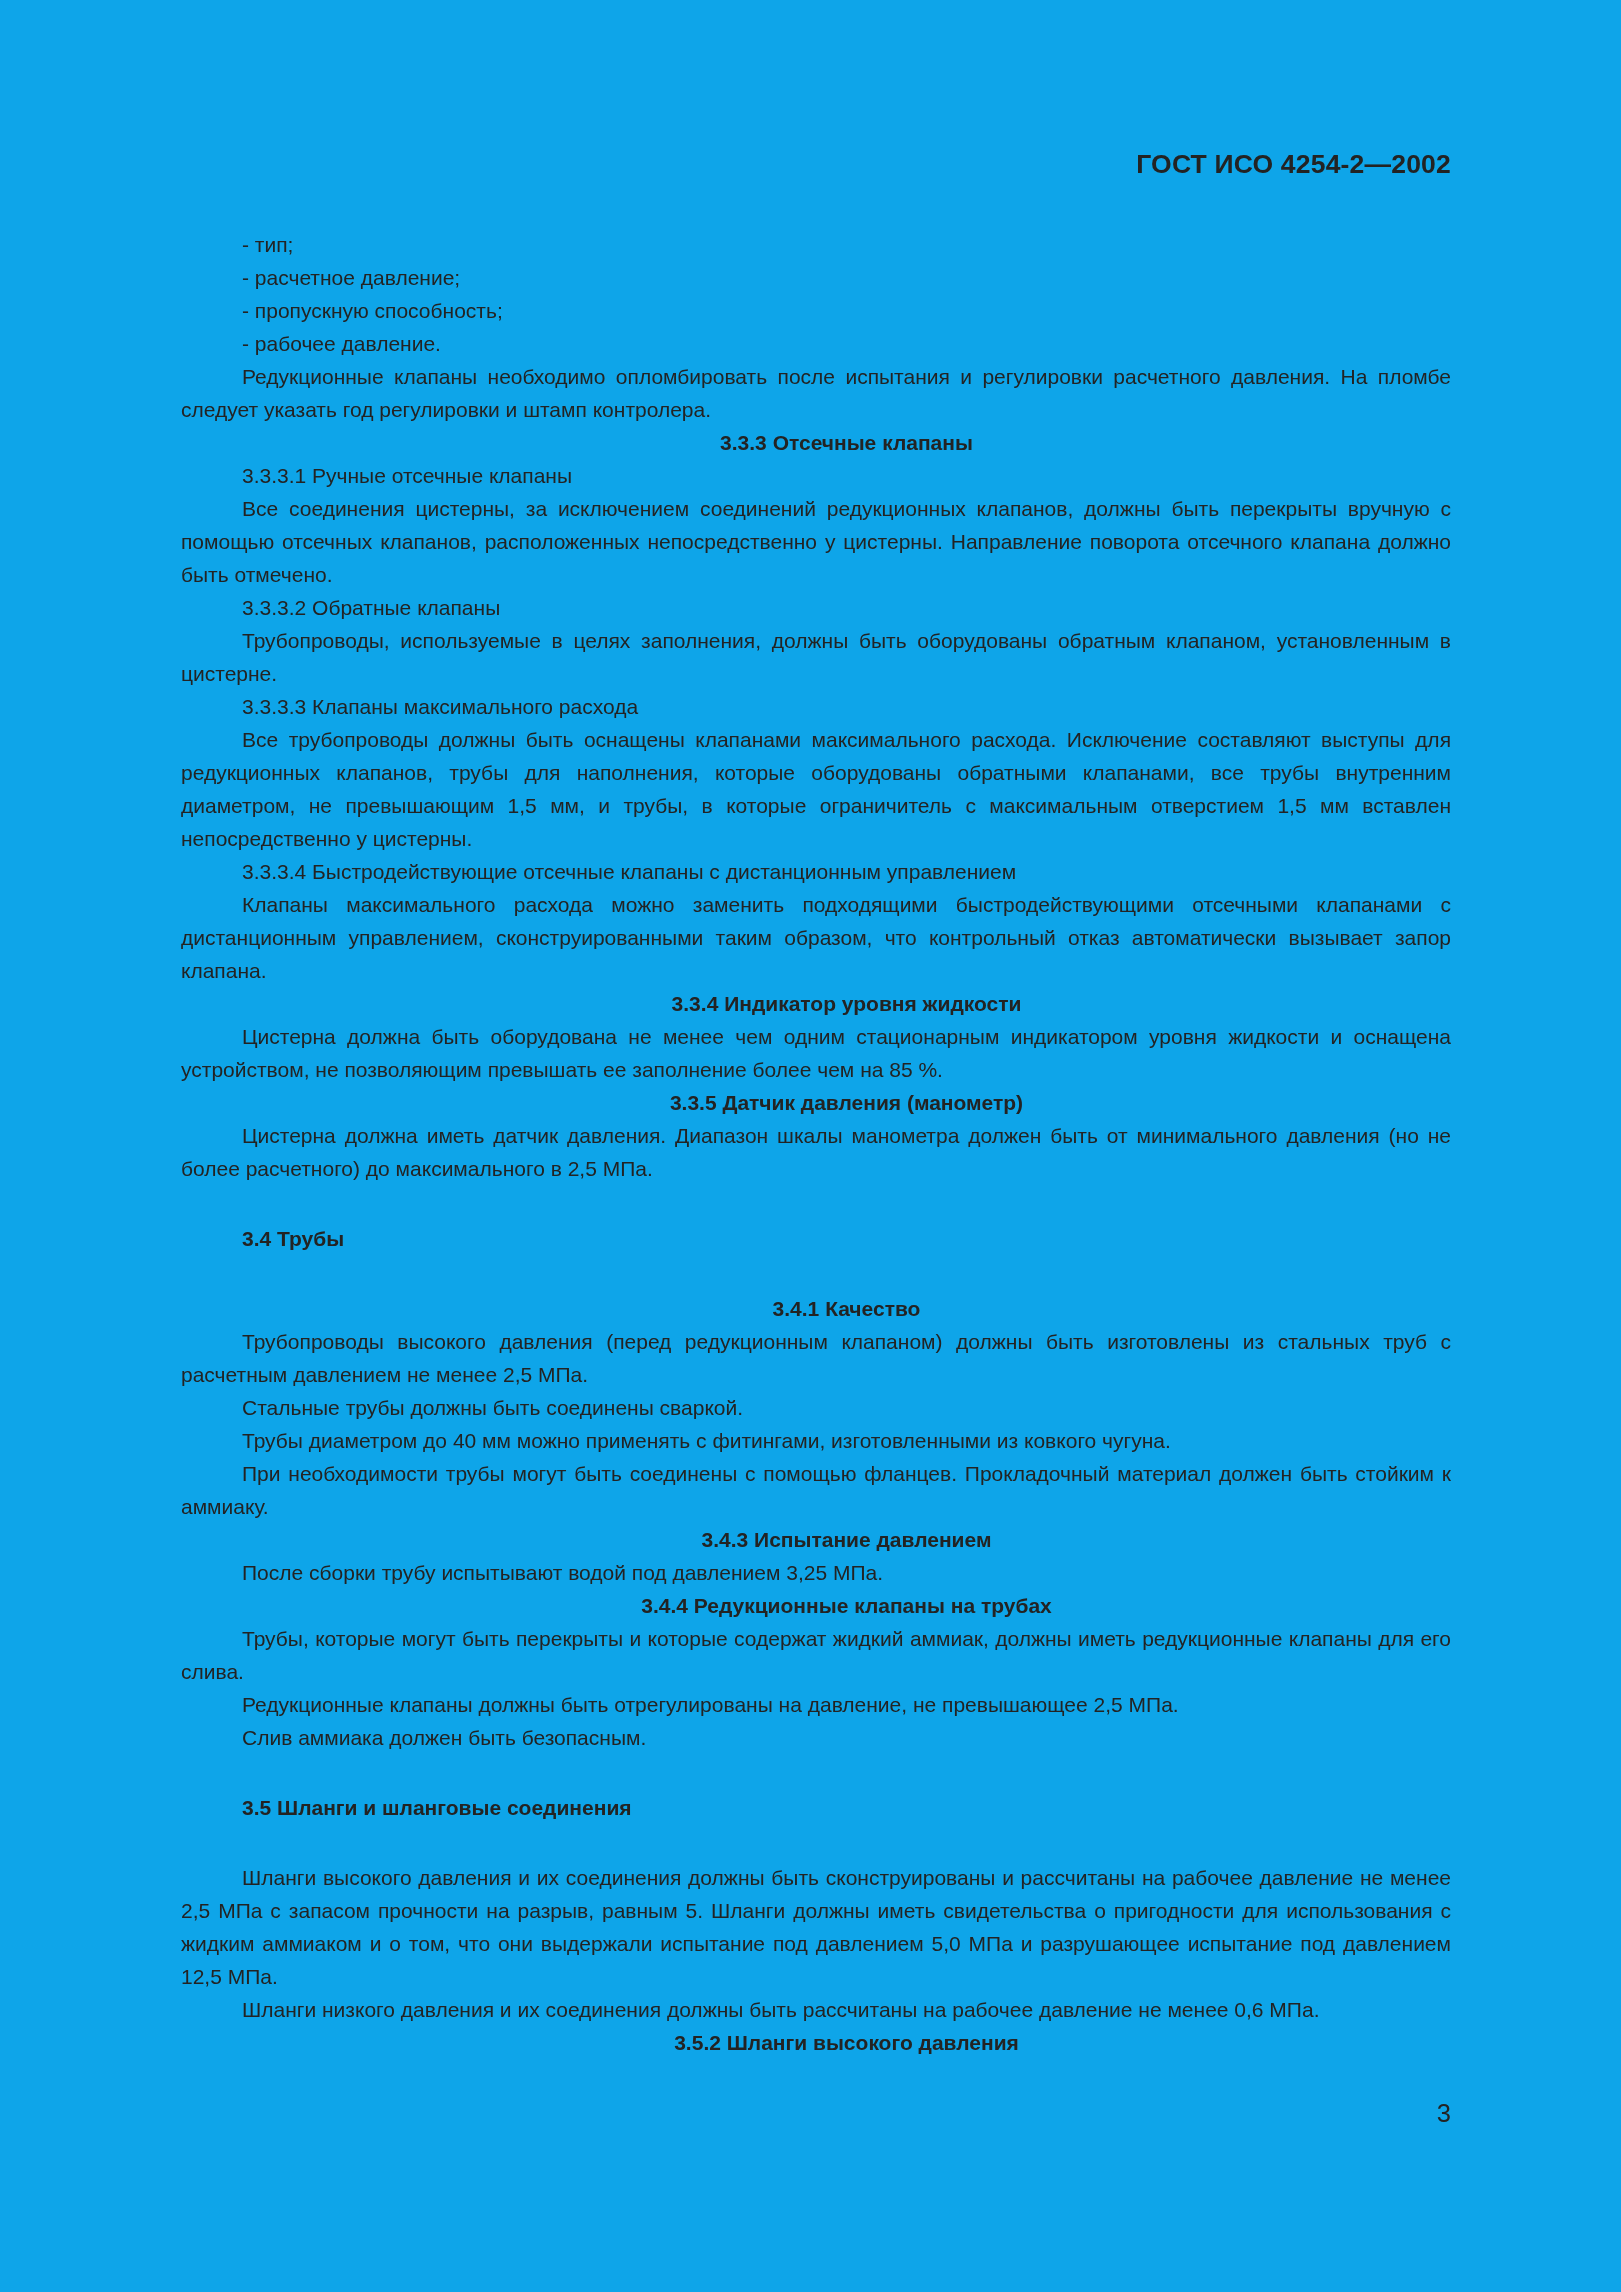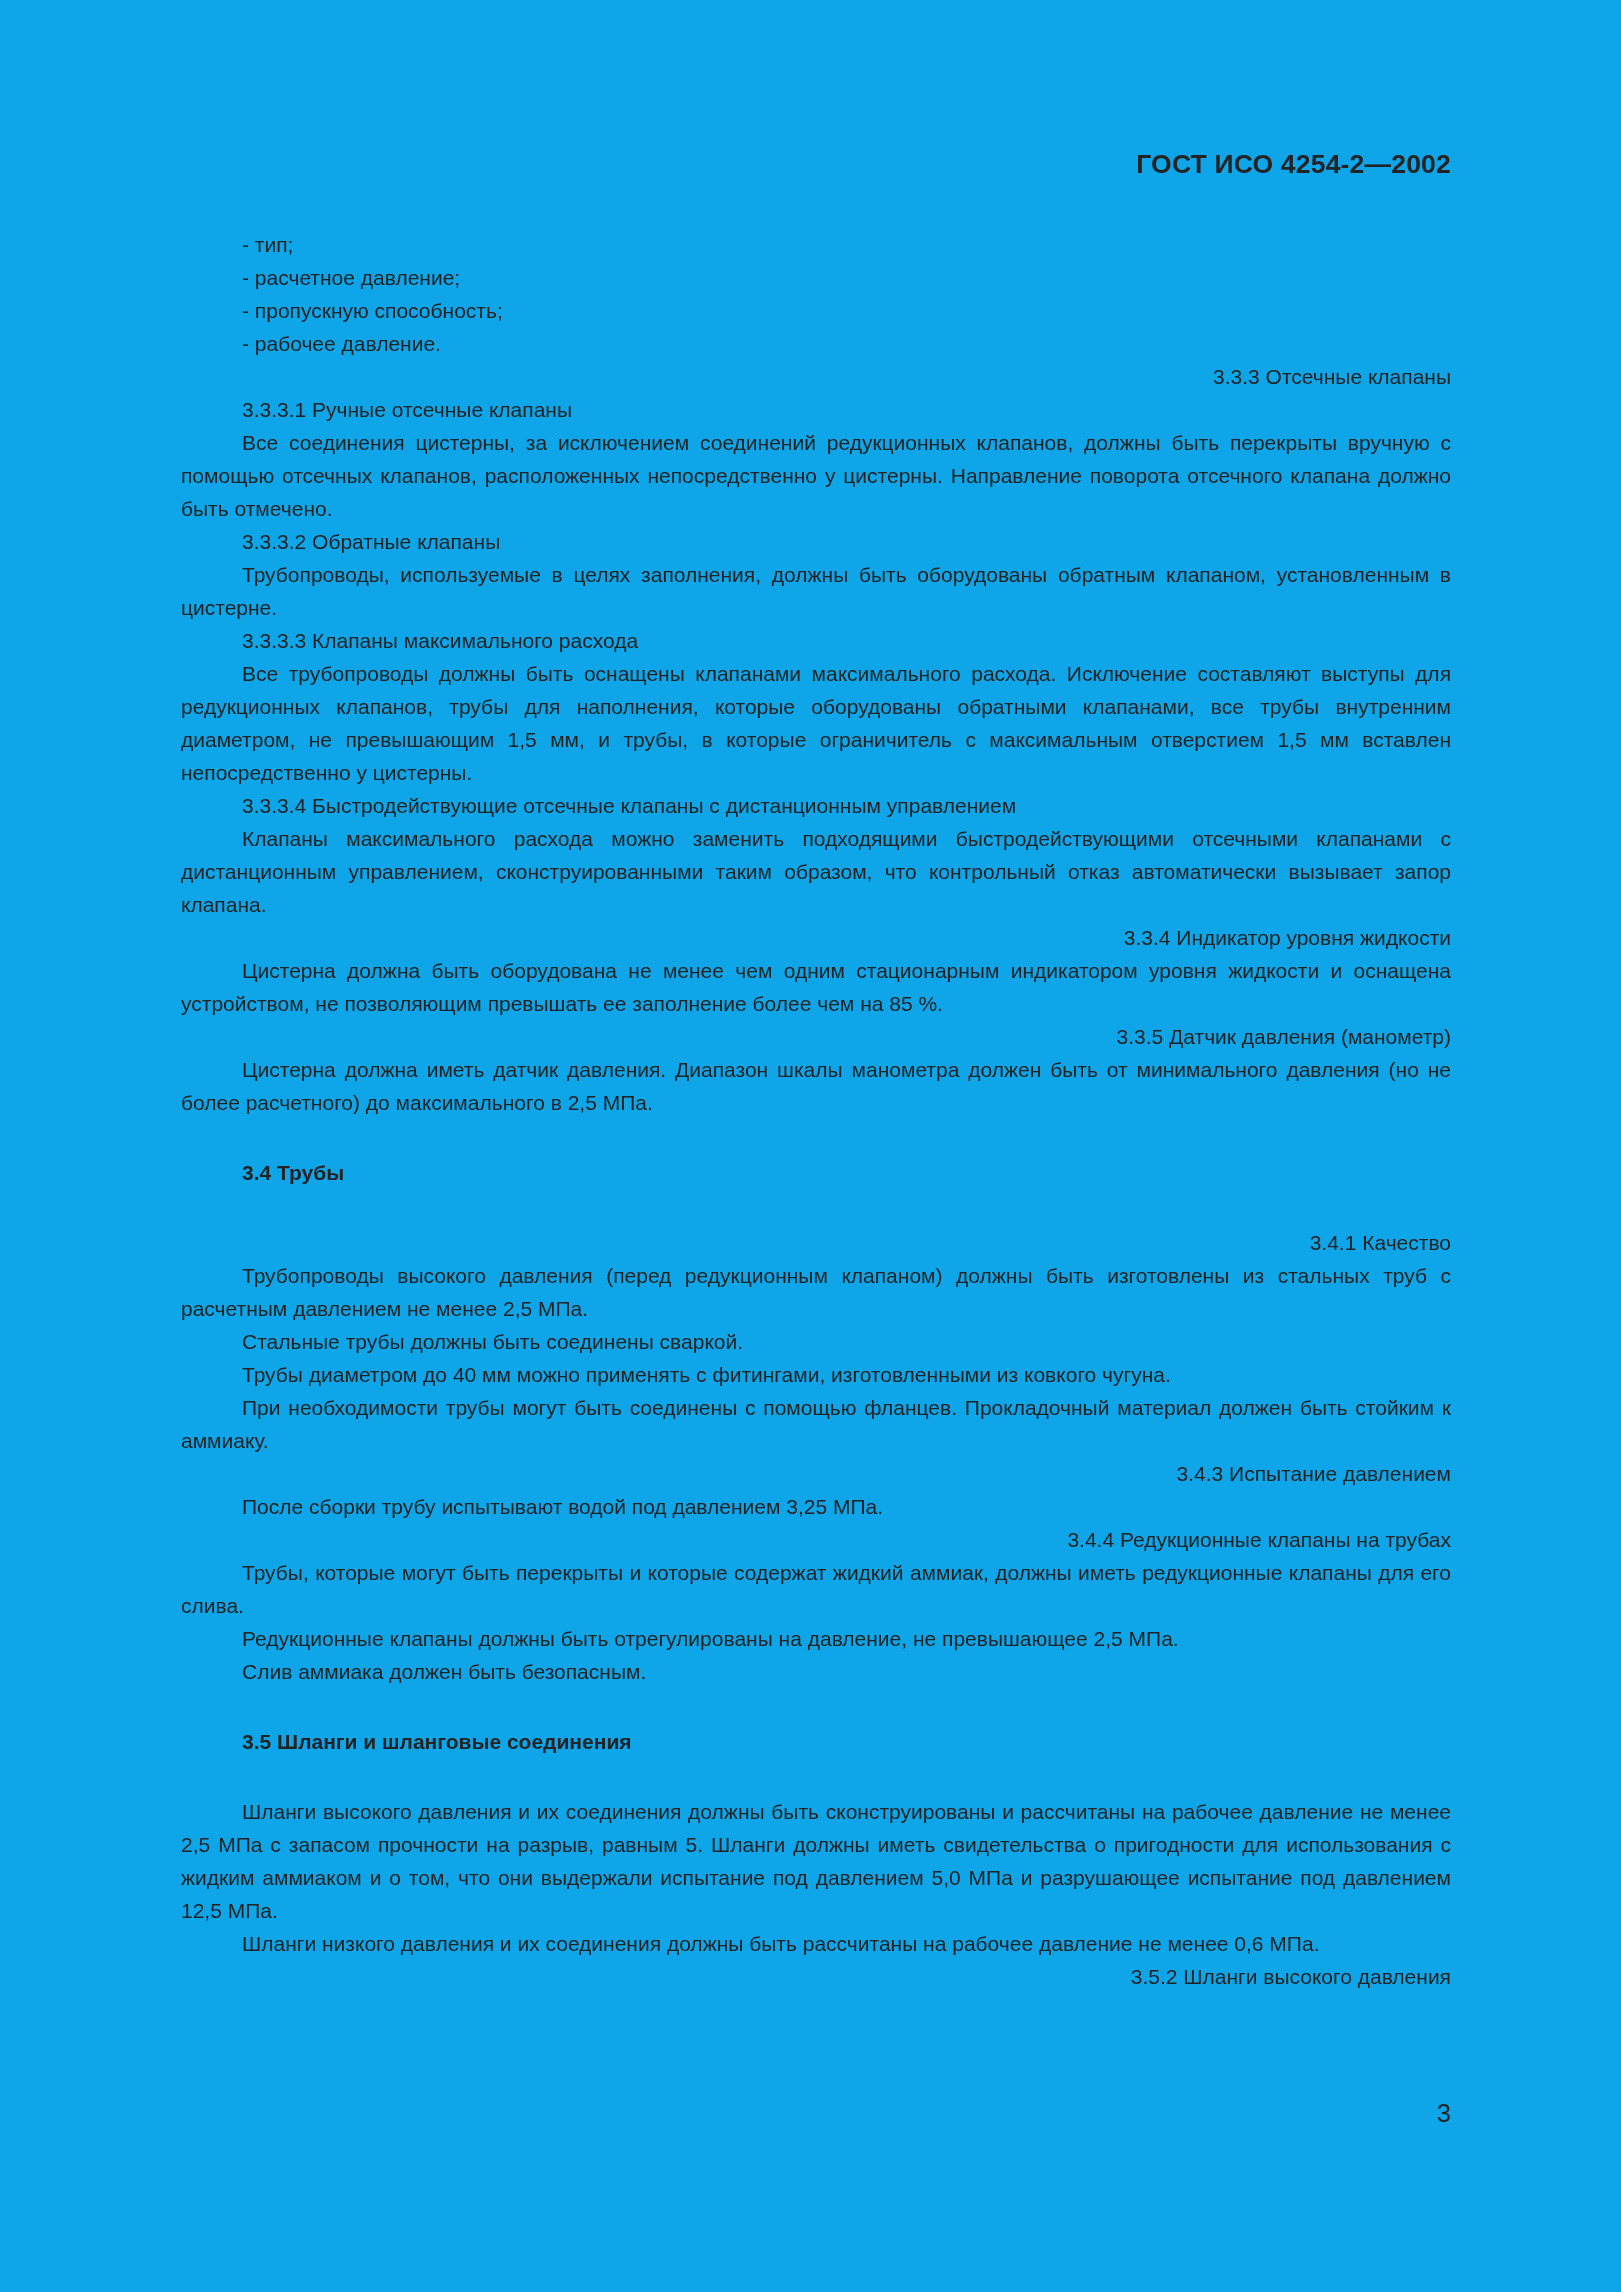--- a/index.html
+++ b/index.html
@@ -33,21 +33,21 @@
     left: 181px;
     width: 1270px;
     font-size: 21px;
     line-height: 33px;
     text-align: justify;
   }
   .blk { margin: 0; }
   .blk.p { text-indent: 61px; }
   .blk.list { padding-left: 61px; text-align: left; }
   .blk.h-plain { text-indent: 61px; text-align: left; }
-  .blk.h-bold { text-indent: 61px; text-align: right; font-weight: normal; }
+  .blk.h-bold { text-indent: 61px; text-align: center; font-weight: bold; }
   .blk.h-section {
     text-indent: 61px;
     text-align: left;
     font-weight: bold;
     margin-top: 37px;
     margin-bottom: 37px;
   }
   .page-number {
     position: absolute;
     top: 2099px;
@@ -62,20 +62,21 @@
 
 <div class="page">
 
   <div class="doc-header">ГОСТ ИСО 4254-2—2002</div>
 
   <div class="doc-content" id="doc-body">
       <div class="blk list">- тип;</div>
       <div class="blk list">- расчетное давление;</div>
       <div class="blk list">- пропускную способность;</div>
       <div class="blk list">- рабочее давление.</div>
+      <div class="blk p">Редукционные клапаны необходимо опломбировать после испытания и регулировки расчетного давления. На пломбе следует указать год регулировки и штамп контролера.</div>
       <div class="blk h-bold">3.3.3 Отсечные клапаны</div>
       <div class="blk h-plain">3.3.3.1 Ручные отсечные клапаны</div>
       <div class="blk p">Все соединения цистерны, за исключением соединений редукционных клапанов, должны быть перекрыты вручную с помощью отсечных клапанов, расположенных непосредственно у цистерны. Направление поворота отсечного клапана должно быть отмечено.</div>
       <div class="blk h-plain">3.3.3.2 Обратные клапаны</div>
       <div class="blk p">Трубопроводы, используемые в целях заполнения, должны быть оборудованы обратным клапаном, установленным в цистерне.</div>
       <div class="blk h-plain">3.3.3.3 Клапаны максимального расхода</div>
       <div class="blk p">Все трубопроводы должны быть оснащены клапанами максимального расхода. Исключение составляют выступы для редукционных клапанов, трубы для наполнения, которые оборудованы обратными клапанами, все трубы внутренним диаметром, не превышающим 1,5 мм, и трубы, в которые ограничитель с максимальным отверстием 1,5 мм вставлен непосредственно у цистерны.</div>
       <div class="blk h-plain">3.3.3.4 Быстродействующие отсечные клапаны с дистанционным управлением</div>
       <div class="blk p">Клапаны максимального расхода можно заменить подходящими быстродействующими отсечными клапанами с дистанционным управлением, сконструированными таким образом, что контрольный отказ автоматически вызывает запор клапана.</div>
       <div class="blk h-bold">3.3.4 Индикатор уровня жидкости</div>

